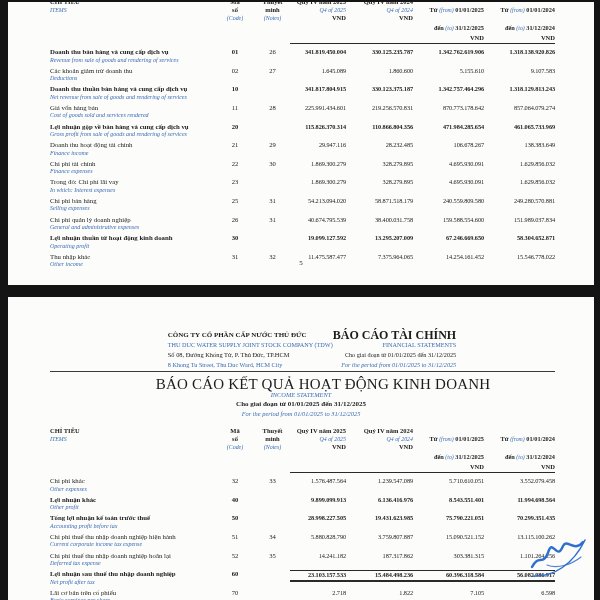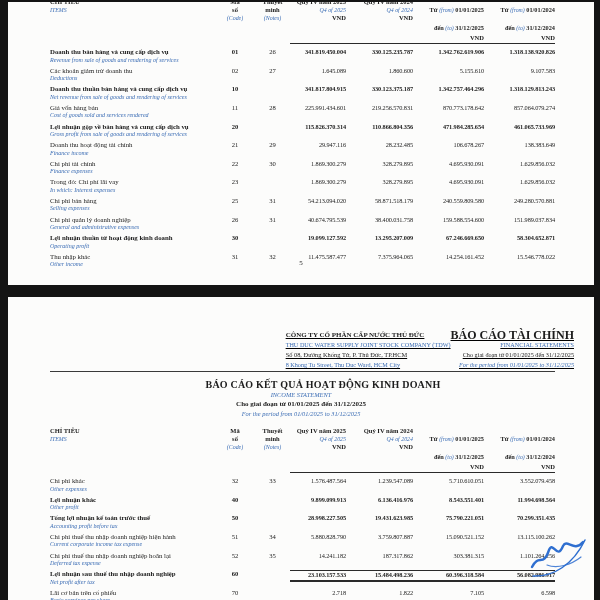--- a/index.html
+++ b/index.html
@@ -35,34 +35,34 @@
   .en{font-size:6px;line-height:7px;font-style:italic;color:var(--blue);white-space:nowrap;}
   .cell.code,.cell.note{text-align:center;font-size:6.6px;line-height:8.4px;color:var(--ink);}
   .cell.num{text-align:right;font-size:6.3px;line-height:8.4px;color:var(--ink);letter-spacing:-0.1px;height:9px;}
   .trow.bold .vn,.trow.bold .cell.num,.trow.bold .cell.code{font-weight:bold;}
   .trow.rule .cell.num{border-top:1px solid #2a2a2a;border-bottom:2.5px double #2a2a2a;}
 
   .pagenum{position:absolute;left:0;right:0;top:257px;text-align:center;
            font-size:7px;color:var(--ink);}
 
   
-  .p2-head{margin:33px 20px 0 42px;display:flex;justify-content:flex-end;text-decoration:underline;}
+  .p2-head{margin:33px 20px 0 42px;display:flex;justify-content:center;}
   .co-vn{font-size:7px;font-weight:bold;color:var(--ink);line-height:10px;}
   .co-en{font-size:6.2px;color:var(--blue);line-height:10px;}
   .co-addr-vn{font-size:6.4px;color:var(--ink);line-height:10px;}
   .co-addr-en{font-size:6.2px;color:var(--blue);line-height:10px;}
   .rep{text-align:right;}
   .rep-vn{font-size:12px;font-weight:bold;color:var(--ink);line-height:10px;}
   .rep-en{font-size:6.2px;color:var(--blue);line-height:10px;}
   .rep-p-vn{font-size:6.2px;color:var(--ink);line-height:10px;}
   .rep-p-en{font-size:6.2px;font-style:italic;color:var(--blue);line-height:10px;}
   .hrule{margin:1px 39px 0 42px;border-top:1px solid #3a3a3a;height:0;}
 
   .title-block{margin-top:7px;text-align:center;}
-  .t1{font-size:10px;font-weight:bold;color:var(--ink);line-height:11px;letter-spacing:0.2px;margin-left:44px;}
+  .t1{font-size:15px;font-weight:normal;color:var(--ink);line-height:11px;letter-spacing:0.2px;margin-left:44px;}
   .t2{font-size:6.4px;font-style:italic;color:var(--blue);line-height:9px;}
   .t3{font-size:7px;font-weight:bold;color:var(--ink);line-height:10px;}
   .t4{font-size:6.4px;font-style:italic;color:var(--blue);line-height:9px;}
 
   .page2 .tbl{margin-top:9px;}
 
   .signature{position:absolute;right:3px;top:238px;width:62px;height:48px;}
 </style>
 </head>
 <body>

